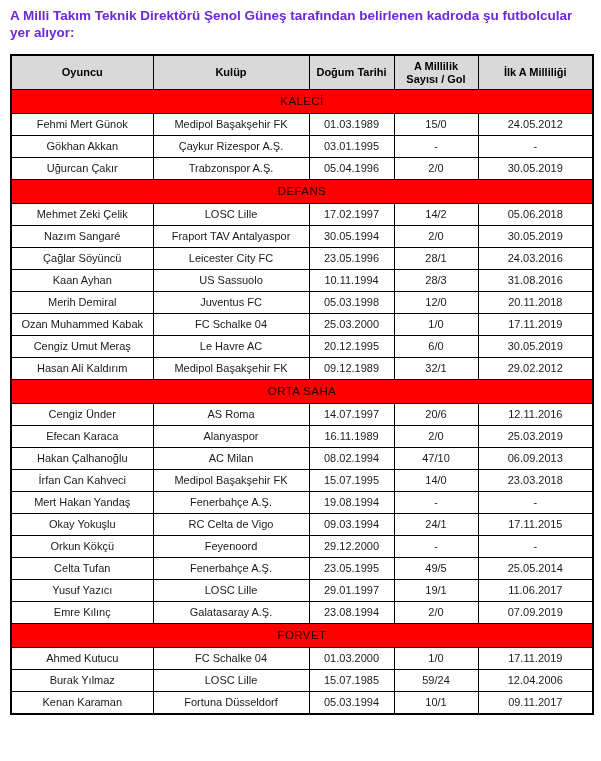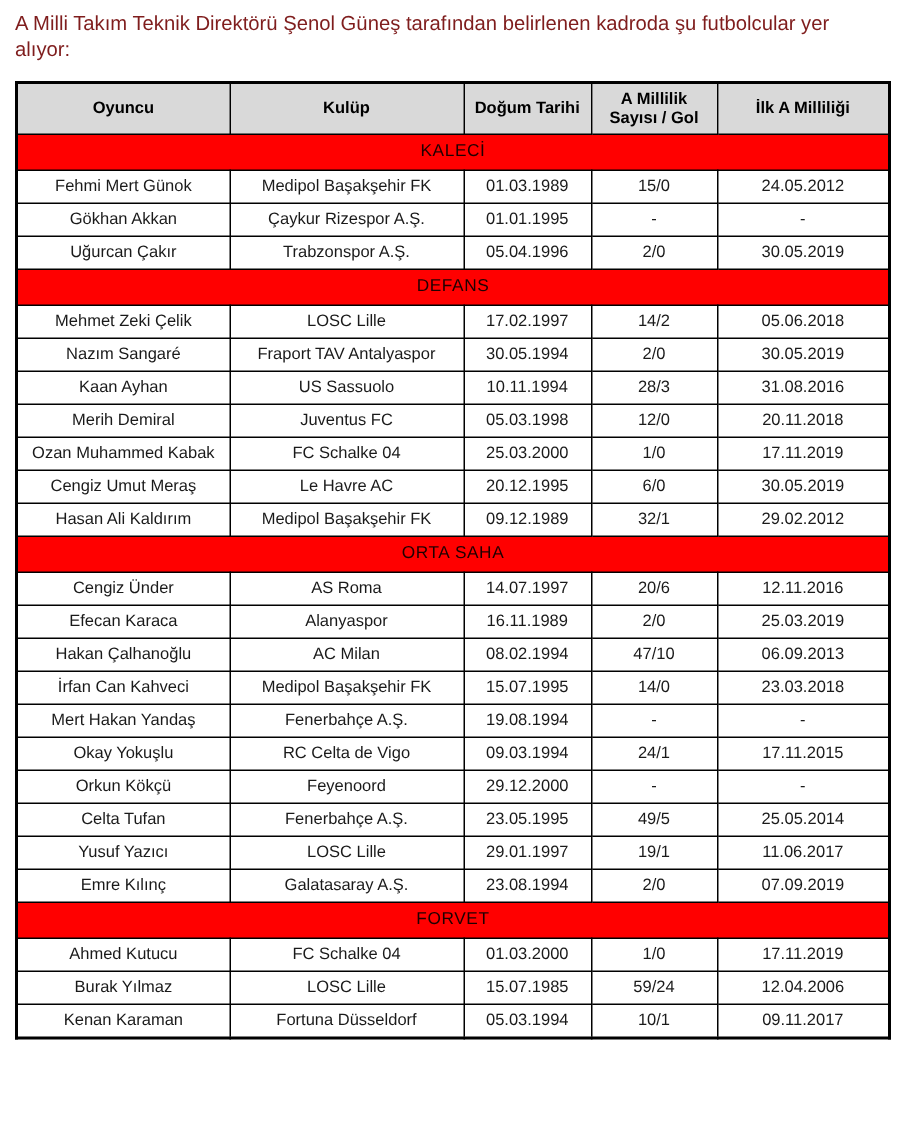--- a/index.html
+++ b/index.html
@@ -13,23 +13,23 @@
   }
   .page {
     box-sizing: border-box;
     width: 601px;
     padding: 7px 9px 0 10px;
   }
   .title {
     margin: 0 0 13px 0;
     max-width: 575px;
     font-size: 13.5px;
-    font-weight: normal;
+    font-weight: bold;
     line-height: 17px;
-    color: #7f1d1d;
+    color: #6d28d9;
   }
   table.squad {
     border-collapse: collapse;
     table-layout: fixed;
     width: 582px;
     border: 2px solid var(--border, #000);
   }
   table.squad th,
   table.squad td {
     border: 1px solid var(--border, #000);
@@ -99,21 +99,21 @@
         <tr class="player-row">
           <td>Fehmi Mert Günok</td>
           <td>Medipol Başakşehir FK</td>
           <td>01.03.1989</td>
           <td>15/0</td>
           <td>24.05.2012</td>
         </tr>
         <tr class="player-row">
           <td>Gökhan Akkan</td>
           <td>Çaykur Rizespor A.Ş.</td>
-          <td>01.01.1995</td>
+          <td>03.01.1995</td>
           <td>-</td>
           <td>-</td>
         </tr>
         <tr class="player-row">
           <td>Uğurcan Çakır</td>
           <td>Trabzonspor A.Ş.</td>
           <td>05.04.1996</td>
           <td>2/0</td>
           <td>30.05.2019</td>
         </tr>
@@ -128,20 +128,27 @@
           <td>05.06.2018</td>
         </tr>
         <tr class="player-row">
           <td>Nazım Sangaré</td>
           <td>Fraport TAV Antalyaspor</td>
           <td>30.05.1994</td>
           <td>2/0</td>
           <td>30.05.2019</td>
         </tr>
         <tr class="player-row">
+          <td>Çağlar Söyüncü</td>
+          <td>Leicester City FC</td>
+          <td>23.05.1996</td>
+          <td>28/1</td>
+          <td>24.03.2016</td>
+        </tr>
+        <tr class="player-row">
           <td>Kaan Ayhan</td>
           <td>US Sassuolo</td>
           <td>10.11.1994</td>
           <td>28/3</td>
           <td>31.08.2016</td>
         </tr>
         <tr class="player-row">
           <td>Merih Demiral</td>
           <td>Juventus FC</td>
           <td>05.03.1998</td>

